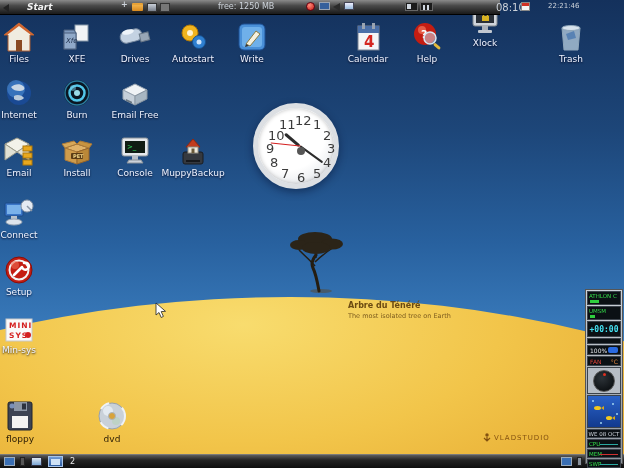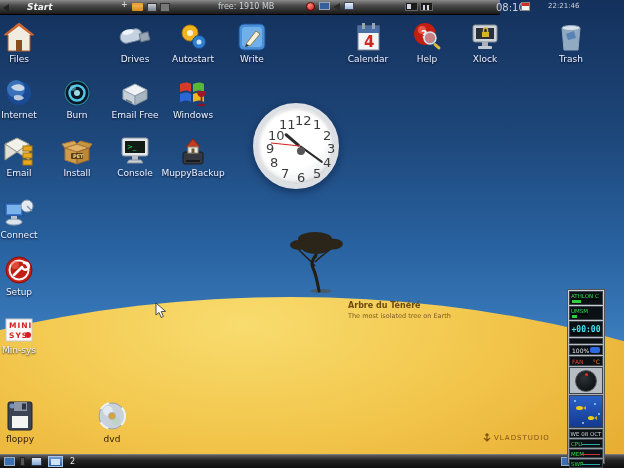--- a/index.html
+++ b/index.html
@@ -43,22 +43,22 @@
   .clockw{position:absolute;left:253px;top:103px;width:86px;height:86px;border-radius:50%;z-index:9;
     background:radial-gradient(circle at 38% 30%,#ffffff 55%,#e3e6ea 85%,#c9cdd3);
     border:5px solid #dcdfe3;box-shadow:0 3px 8px rgba(0,10,40,.45), inset 0 0 4px rgba(0,0,0,.25);}
   .clockw .num{position:absolute;font-size:13px;color:#3c3c3c;}
   .hand{position:absolute;transform-origin:50% 100%;border-radius:2px;}
   .h-hour{left:40px;top:19px;width:3px;height:19px;background:#2c2c2c;}
   .h-min{left:41px;top:10px;width:2px;height:28px;background:#2c2c2c;}
   .h-sec{left:41.5px;top:8px;width:1px;height:30px;background:#d42020;}
   .cap{position:absolute;left:39px;top:39px;width:8px;height:8px;border-radius:50%;background:#555;}
   
-  .gk{position:absolute;right:19px;top:289px;width:38px;height:175px;z-index:40;
-    background:linear-gradient(#cdd2d8,#8d949c);border:1px solid #555;padding:1px;display:flex;flex-direction:column;gap:1px;text-decoration:underline;}
+  .gk{position:absolute;right:1px;top:289px;width:38px;height:175px;z-index:40;
+    background:linear-gradient(#cdd2d8,#8d949c);border:1px solid #555;padding:1px;display:flex;flex-direction:column;gap:1px;}
   .gk .p{background:#0b1014;border:1px solid #3c434b;position:relative;overflow:hidden;flex:none;}
   .gk .gtxt{font-size:5.5px;color:#35dd4a;line-height:6px;padding:1px 1px 0;}
   .gk .led{position:absolute;left:2px;bottom:1px;width:9px;height:3px;background:#2ecf3e;}
   .digi{display:flex;align-items:center;justify-content:center;height:100%;
     font-family:"DejaVu Sans Mono",monospace;font-size:8px;font-weight:bold;color:#46e2f2;}
   .gradbar{background:linear-gradient(90deg,#c81e1e,#e07e1e,#e8d81e,#3cc020);border:1px solid #3c434b;}
   .ldrow{display:flex;align-items:center;justify-content:space-between;height:100%;padding:0 2px;}
   .ldrow .w{font-size:6px;color:#e6e9ee;}
   .badge{width:10px;height:6px;background:#2a6ae0;border-radius:2px;}
   .temp .f{font-size:6px;color:#e04438;}
@@ -114,21 +114,21 @@
   </div>
 
   <div class="topbar">
     <div class="tb-ico chev" style="left:3px;top:4px"></div>
     <div class="tb-ico globe" style="left:13px"></div>
     <div class="txt start-lbl" style="left:27px">Start</div>
     <div class="txt plus" style="left:121px">+</div>
     <div class="tb-ico fold" style="left:132px;top:3px"></div>
     <div class="tb-ico mini-sq b" style="left:147px;top:3px"></div>
     <div class="tb-ico mini-sq" style="left:160px;top:3px"></div>
-    <div class="txt" style="left:218px">free: 1910 MB</div>
+    <div class="txt" style="left:218px">free: 1250 MB</div>
     <div class="tb-ico tray-red" style="left:306px"></div>
     <div class="tb-ico tray-scr" style="left:319px"></div>
     <div class="tb-ico tray-spk" style="left:333px;top:3px"></div>
     <div class="tb-ico tray-pic" style="left:344px"></div>
     <div class="tb-ico pager" style="left:405px">
         <span class="dot"></span>
       </div>
     <div class="tb-ico pager" style="left:420px">
         <span class="grid"></span>
       </div>
@@ -142,20 +142,31 @@
   <div class="cell" style="left:-9px;top:20px">
     <div class="ico">
         <svg width="32" height="30" viewBox="0 0 32 30">
           <path d="M16 1 L31 13 H27 V29 H5 V13 H1 Z" fill="#f0ece0" stroke="#a85a30"></path>
           <path d="M1 13 L16 1 L31 13 L28 13 L16 4 L4 13 Z" fill="#d0642e"></path>
           <rect x="13" y="18" width="6" height="11" fill="#8a4a22"></rect>
         </svg>
       </div>
     <div class="lbl">Files</div>
   </div>
+  <div class="cell" style="left:49px;top:20px">
+    <div class="ico">
+        <svg width="32" height="30" viewBox="0 0 32 30">
+          <rect x="14" y="3" width="13" height="16" fill="#f2f4f6" stroke="#8899aa"></rect>
+          <path d="M3 8 h10 l2 3 h0 v16 h-12 z" fill="#7e99bd" stroke="#4a5f7d"></path>
+          <rect x="3" y="11" width="12" height="16" fill="#90a9c9" stroke="#4a5f7d"></rect>
+          <text x="5" y="21" font-size="7" font-style="italic" fill="#1d2e4a">Xfe</text>
+        </svg>
+      </div>
+    <div class="lbl">XFE</div>
+  </div>
   <div class="cell" style="left:107px;top:20px">
     <div class="ico">
         <svg width="34" height="30" viewBox="0 0 34 30">
           <rect x="2" y="8" width="22" height="12" rx="6" fill="#c4d2e2" stroke="#7a8ba0" transform="rotate(-14 13 14)"></rect>
           <rect x="22" y="11" width="9" height="8" fill="#98a6b6" stroke="#6a7888" transform="rotate(-14 26 15)"></rect>
           <ellipse cx="10" cy="10" rx="6" ry="2.5" fill="#eef4fa" transform="rotate(-14 10 10)"></ellipse>
         </svg>
       </div>
     <div class="lbl">Drives</div>
   </div>
@@ -198,21 +209,21 @@
         <svg width="30" height="30" viewBox="0 0 30 30">
           <circle cx="13" cy="12" r="11" fill="#c41d12"></circle>
           <circle cx="10" cy="8" r="4" fill="#ee6a52" opacity=".8"></circle>
           <text x="9" y="16" font-size="11" font-weight="bold" fill="#fff">?</text>
           <circle cx="18" cy="16" r="6" fill="rgba(210,230,245,.5)" stroke="#d8e6f2" stroke-width="1.5"></circle>
           <rect x="22" y="21" width="8" height="3" rx="1.5" fill="#e2b93c" transform="rotate(40 23 22)"></rect>
         </svg>
       </div>
     <div class="lbl">Help</div>
   </div>
-  <div class="cell" style="left:457px;top:20px">
+  <div class="cell" style="left:457px;top:4px">
     <div class="ico">
         <svg width="32" height="30" viewBox="0 0 32 30">
           <rect x="4" y="3" width="24" height="17" rx="2" fill="#cfd4da" stroke="#82898f"></rect>
           <rect x="7" y="6" width="18" height="11" fill="#2a3038"></rect>
           <rect x="13" y="10" width="7" height="5" fill="#d8b222"></rect>
           <path d="M14.5 10 v-2 a2 2 0 0 1 4 0 v2" stroke="#d8b222" fill="none" stroke-width="1.5"></path>
           <rect x="13" y="20" width="6" height="4" fill="#aab0b8"></rect>
           <rect x="9" y="24" width="14" height="3" rx="1" fill="#c2c8d0"></rect>
         </svg>
       </div>
@@ -255,34 +266,20 @@
   <div class="cell" style="left:107px;top:76px">
     <div class="ico">
         <svg width="34" height="28" viewBox="0 0 34 28">
           <path d="M5 10 L17 4 L29 10 L17 16 Z" fill="#f0f3f6" stroke="#9aa6b2"></path>
           <path d="M5 10 L17 16 L17 25 L5 19 Z" fill="#c6d0da" stroke="#9aa6b2"></path>
           <path d="M29 10 L17 16 L17 25 L29 19 Z" fill="#a8b6c2" stroke="#8a96a2"></path>
           <rect x="8" y="15" width="6" height="2" fill="#6a7884" transform="skewY(26)"></rect>
         </svg>
       </div>
     <div class="lbl">Email Free</div>
-  </div>
-  <div class="cell" style="left:165px;top:76px">
-    <div class="ico">
-        <svg width="32" height="30" viewBox="0 0 32 30">
-          <path d="M3 6 C7 4 11 4 14 6 V14 C11 12 7 12 3 14 Z" fill="#d83a28"></path>
-          <path d="M16 6 C20 4 24 4 27 6 V14 C24 12 20 12 16 14 Z" fill="#58b83a"></path>
-          <path d="M3 16 C7 14 11 14 14 16 V24 C11 22 7 22 3 24 Z" fill="#2a68d8"></path>
-          <path d="M16 16 C20 14 24 14 27 16 V24 C24 22 20 22 16 24 Z" fill="#e8b820"></path>
-          <path d="M20 13 h9 c0 4 -2 6 -4.5 6 c-2.5 0 -4.5 -2 -4.5 -6 Z" fill="#a01828"></path>
-          <rect x="23.7" y="19" width="1.6" height="7" fill="#8a1422"></rect>
-          <rect x="20.5" y="26" width="8" height="2" rx="1" fill="#8a1422"></rect>
-        </svg>
-      </div>
-    <div class="lbl">Windows</div>
   </div>
 
   <div class="cell" style="left:-9px;top:134px">
     <div class="ico">
         <svg width="32" height="30" viewBox="0 0 32 30">
           <path d="M2 8 L14 2 L26 8 L14 16 Z" fill="#f2f2ea" stroke="#9a9a8a"></path>
           <path d="M2 8 V24 L14 16 L26 24 V8 L14 16 Z" fill="#e0e0d4" stroke="#9a9a8a"></path>
           <g fill="#e8a81e" stroke="#b07808">
             <rect x="20" y="10" width="9" height="5"></rect>
             <rect x="20" y="17" width="9" height="5"></rect>

